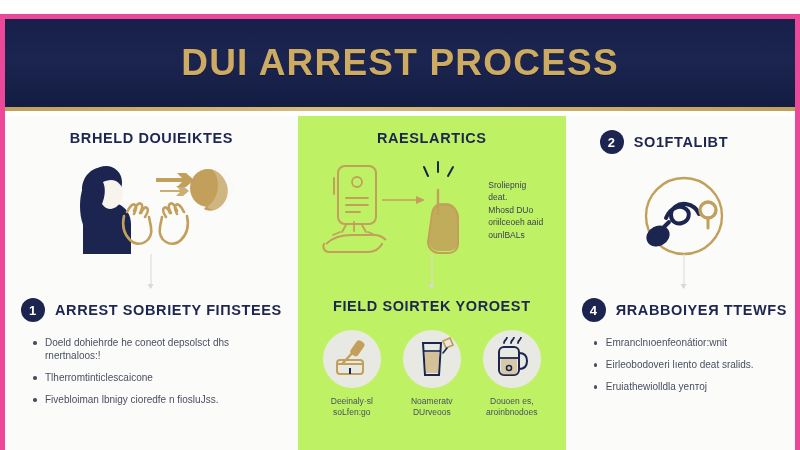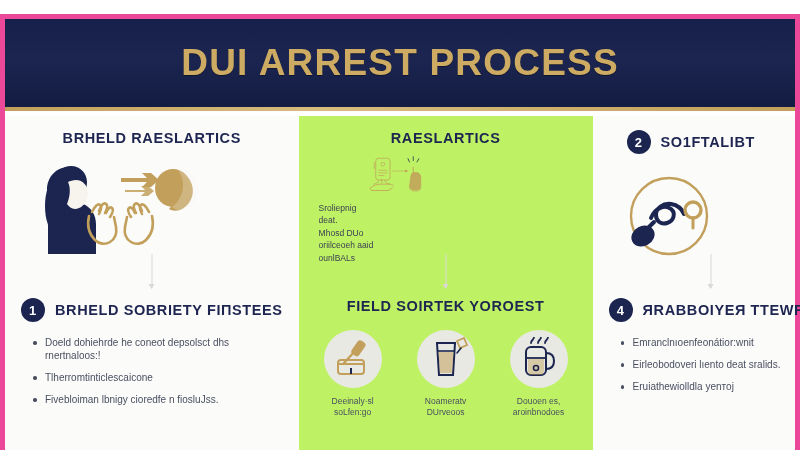--- a/index.html
+++ b/index.html
@@ -98,21 +98,21 @@
     content:"";position:absolute;left:-3px;bottom:-1px;
     border-left:3.5px solid transparent;
     border-right:3.5px solid transparent;
     border-top:5px solid #d9d9d5;
   }
 
   
   .illus{
     margin-top:10px;
     height:108px;
-    display:flex;align-items:flex-start;justify-content:center;flex-direction:column;
+    display:flex;align-items:center;justify-content:center;
   }
   .illus-mid{gap:8px;padding:0 4px;}
 
   .navy{fill:#1b2550;}
   .gold{fill:#c2a05b;}
   .goldstroke{stroke:#c2a05b;fill:none;}
   .navystroke{stroke:#1b2550;fill:none;}
 
   .speech{
     font-size:8.5px;line-height:12.5px;color:#3c4153;
@@ -133,21 +133,21 @@
     color:#4a4f60;
   }
   ul.bullets li:before{
     content:"";position:absolute;left:2px;top:5px;
     width:3.5px;height:3.5px;border-radius:50%;
     background:#4a4f60;
   }
 
   
   .trio{
-    display:flex;justify-content:center;gap:17px;
+    display:flex;justify-content:center;gap:4px;
     margin-top:16px;
   }
   .trio-item{width:76px;text-align:center;}
   .trio-circle{
     width:58px;height:58px;border-radius:50%;
     background:#e9e9e4;
     margin:0 auto 8px auto;
     display:flex;align-items:center;justify-content:center;
     position:relative;
   }
@@ -165,21 +165,21 @@
   </div>
   <div class="gold-rule"></div>
   <div class="white-gap"></div>
 
   <div class="board">
 
     <div class="col">
 
       <div class="row-top">
         <div class="col-head center">
-          <span>BRHELD RAESLARTICS</span>
+          <span>BRHELD DOUIEIKTES</span>
         </div>
         <div class="illus">
           <svg width="190" height="100" viewBox="0 0 190 100">
 
             <path class="navy" d="M34 22c0-9 7-16 16-16s16 7 16 16c0 7-3 12-6 15l2 7c8 3 13 11 13 20v30H27V64c0-9 5-17 13-20l2-7c-5-4-8-9-8-15z"></path>
             <path class="navy" d="M26 30c0-13 9-23 22-23 6 0 10 2 13 5-6 0-11 3-14 8-3 6-3 13 0 19-2 3-5 5-9 5-7 0-12-6-12-14z"></path>
             <ellipse class="navy" cx="34" cy="46" rx="10" ry="26"></ellipse>
 
             <path fill="#f7f4ee" d="M55 20c7 0 12 6 12 13 0 8-5 15-12 16-4 0-7-2-9-5 3-7 4-16 1-22 2-1 5-2 8-2z"></path>
 
@@ -195,21 +195,21 @@
             <path class="goldstroke" stroke-width="2.6" stroke-linecap="round" d="M128 52c-3-6-6-9-8-7-2 1-1 5 1 9M121 51c-2-6-5-9-7-7-2 1-1 5 1 9M114 53c-2-5-5-7-6-5-2 2 0 6 2 9"></path>
             <path class="goldstroke" stroke-width="2.6" stroke-linecap="round" d="M131 56c2 9 0 18-6 24-4 4-10 5-15 2-5-3-7-9-6-15l2-10"></path>
           </svg>
         </div>
         <div class="connector"></div>
       </div>
 
       <div class="row-bot">
         <div class="col-head">
           <span class="badge">1</span>
-          <span>BRHELD SOBRIETY FIПSTEES</span>
+          <span>ARREST SOBRIETY FIПSTEES</span>
         </div>
         <ul class="bullets">
           <li>Doeld dohiehrde he coneot depsolsct dhs rnertnaloos:!</li>
           <li>Tlherromtinticlescaicone</li>
           <li>Fivebloiman lbnigy cioredfe n fiosluJss.</li>
         </ul>
       </div>
     </div>
 
     <div class="vdiv"></div>

